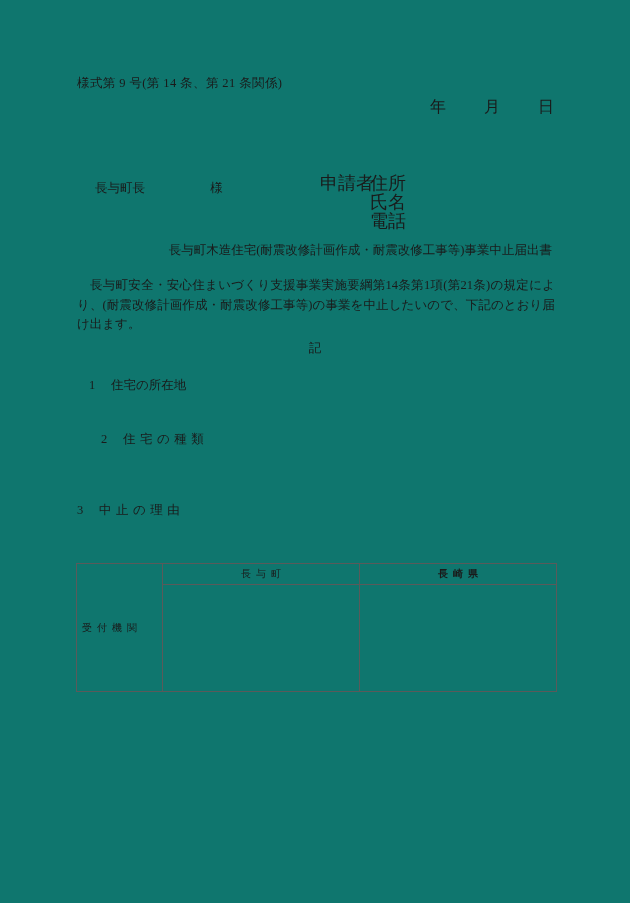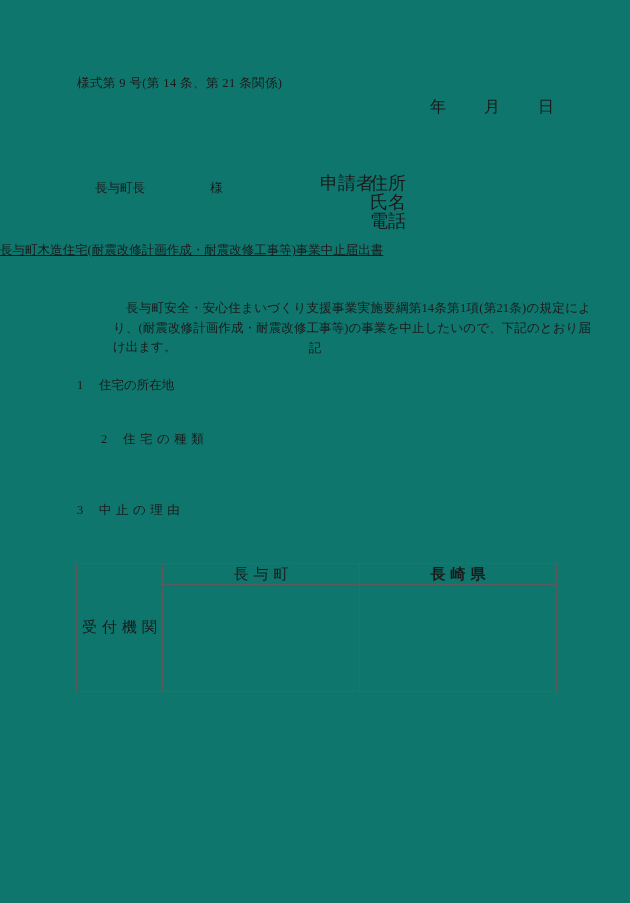--- a/index.html
+++ b/index.html
@@ -62,84 +62,82 @@
     white-space: nowrap;
   }
   .applicant .app-row { display: block; }
   .applicant .app-label { display: inline-block; width: 50px; }
   .applicant .app-field { display: inline-block; }
 
   .doc-title {
     left: 0;
     top: 242px;
     width: 552px;
-    text-align: left;
-    font-size: 12.5px;
-    white-space: nowrap;
-    text-decoration: underline;
+    text-align: right;
+    font-size: 12.5px;
+    white-space: nowrap;
   }
 
   .body-para {
     left: 77px;
-    top: 299px;
+    top: 276px;
     width: 478px;
     font-size: 12.5px;
     line-height: 19.5px;
     text-indent: 13px;
     text-align: justify;
-    margin-left: 36px;
   }
 
   .ki-mark {
     left: 0;
     top: 340px;
     width: 630px;
     text-align: center;
     font-size: 12.5px;
   }
 
   .item {
     left: 77px;
     font-size: 12.5px;
     white-space: nowrap;
   }
   .item .num { display: inline-block; width: 22px; }
-  .item-1 { top: 377px; }
+  .item-1 { top: 377px; margin-left: 12px; }
   .item-2 { top: 431px; margin-left: 24px; }
   .item-3 { top: 502px; }
   .sp2 { letter-spacing: 4.5px; }
 
   
   .recv-table {
     position: absolute;
     left: 76px;
     top: 563px;
     width: 477px;
     border-collapse: collapse;
     table-layout: fixed;
   }
   .recv-table td {
     border: 1px solid #5a5a5a;
-    font-size: 15px;
+    font-size: 10px;
     padding: 0;
     vertical-align: middle;
   }
   .recv-table .col-label { width: 85px; }
   .recv-table .col-town  { width: 196px; }
   .recv-table .col-pref  { width: 196px; font-weight: bold; }
 
   .recv-table .hdr-cell {
     height: 20px;
     text-align: center;
     letter-spacing: 5px;
     text-indent: 5px;
   }
   .recv-table .body-cell { height: 106px; }
   .recv-table .label-cell {
-    text-align: right;
+    text-align: left;
     letter-spacing: 5px;
     text-indent: 5px;
   }
 </style>
 </head>
 <body>
 
 <div class="page">
 
   <div class="abs form-no">様式第 9 号(第 14 条、第 21 条関係)</div>

